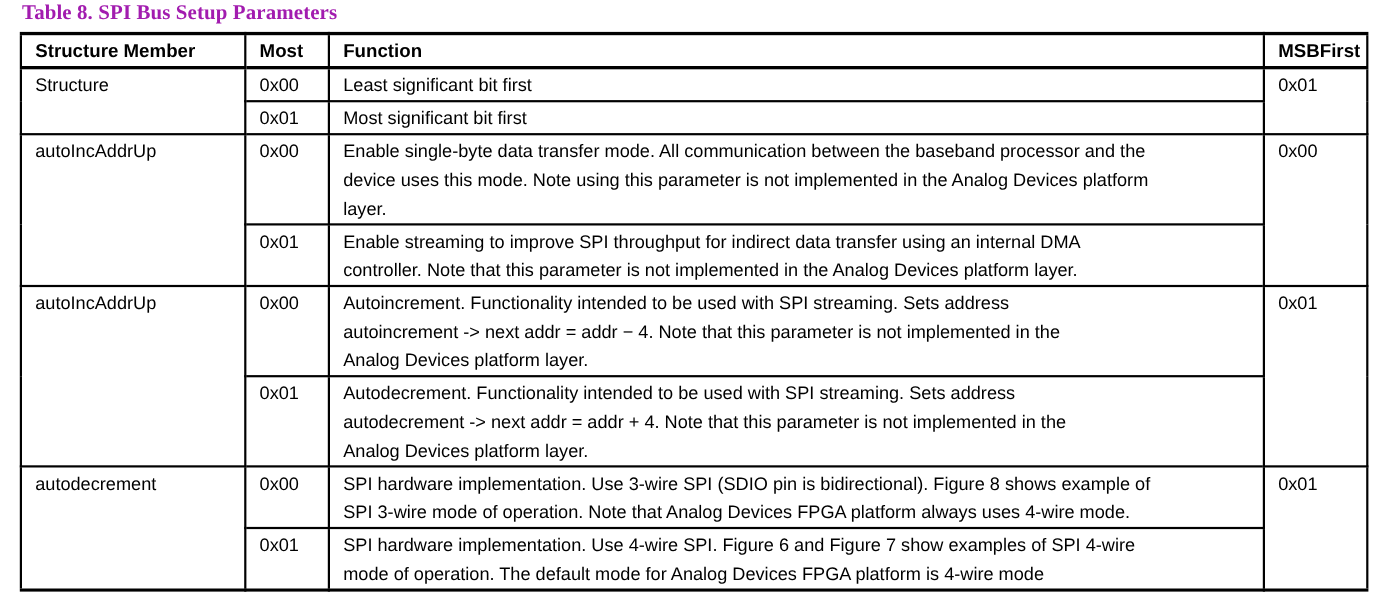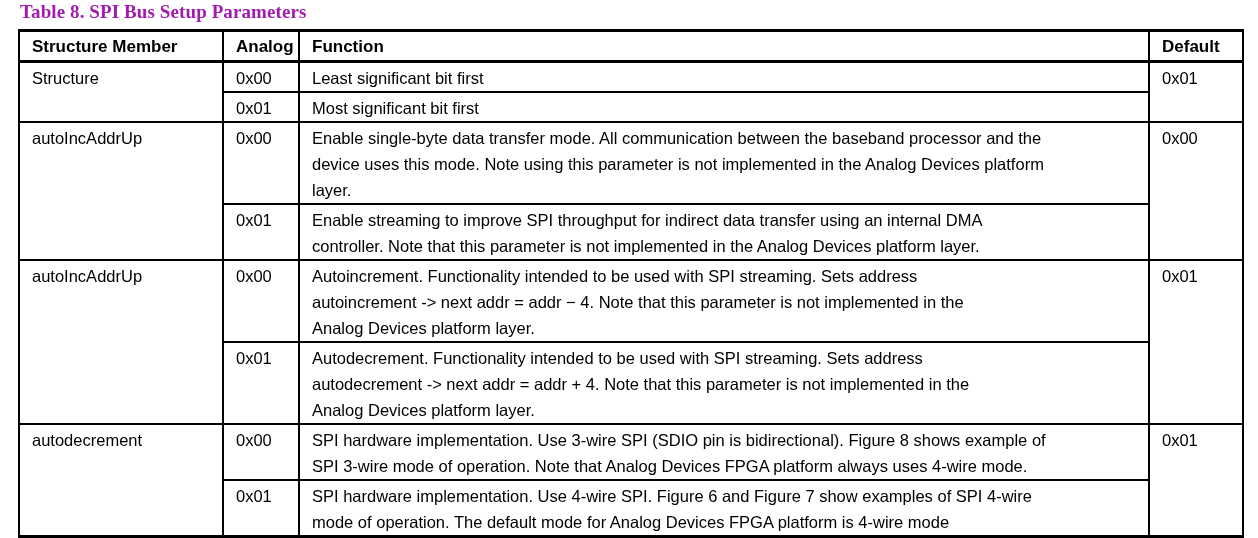--- a/index.html
+++ b/index.html
@@ -74,23 +74,23 @@
   <table class="params">
     <colgroup>
       <col style="width:204px">
       <col style="width:76px">
       <col style="width:850px">
       <col style="width:94px">
     </colgroup>
     <thead>
       <tr>
         <th class="col-member">Structure Member</th>
-        <th class="col-value">Analog</th>
+        <th class="col-value">Most</th>
         <th class="col-function">Function</th>
-        <th class="col-default">Default</th>
+        <th class="col-default">MSBFirst</th>
       </tr>
     </thead>
     <tbody>
         <tr>
           <td class="cell-member" rowspan="2">Structure</td>
           <td class="cell-value">0x00</td>
           <td class="cell-function">Least significant bit first</td>
           <td class="cell-default" rowspan="2">0x01</td>
         </tr>
         <tr>

